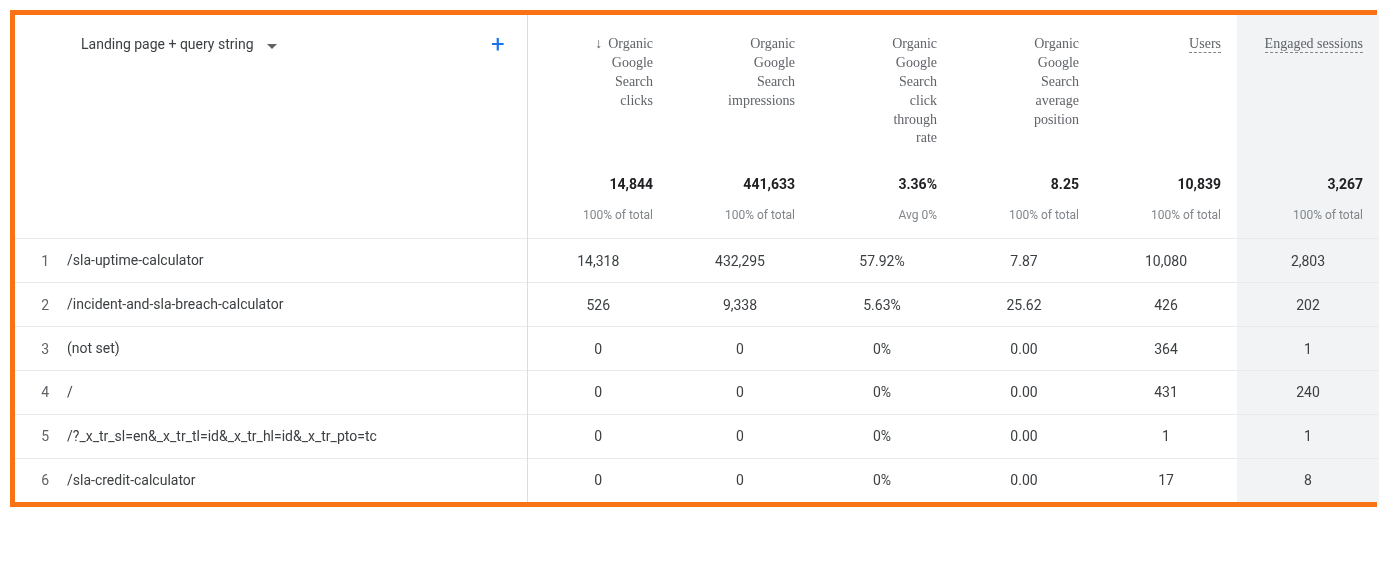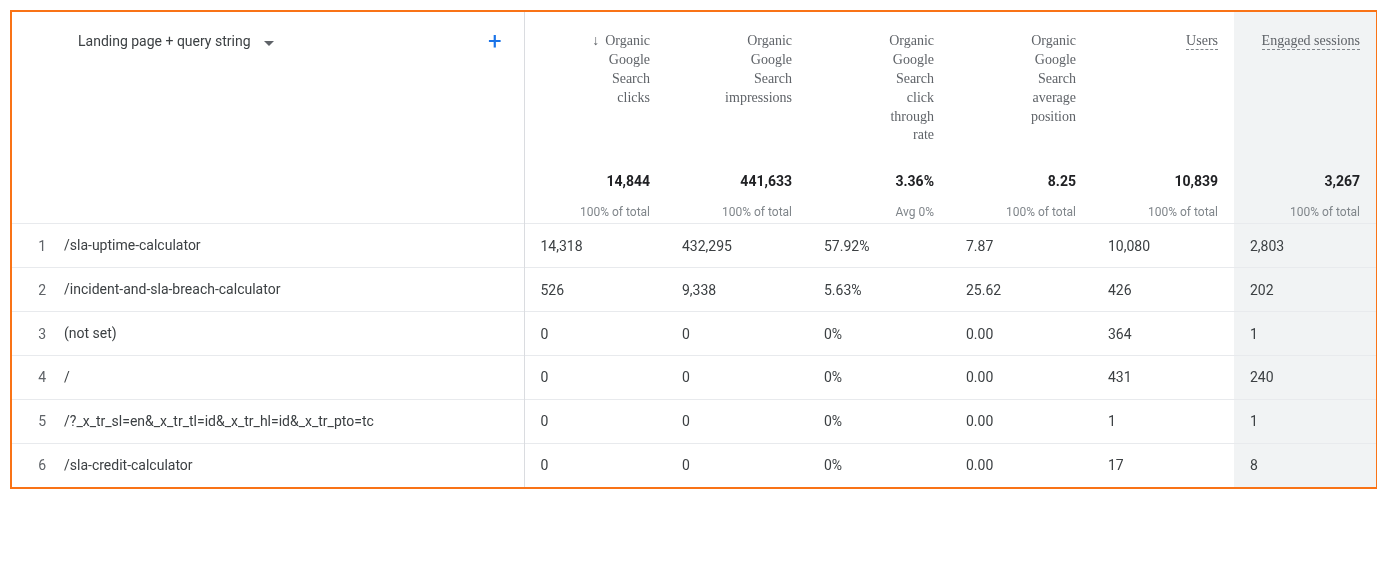--- a/index.html
+++ b/index.html
@@ -5,21 +5,21 @@
   * { box-sizing: border-box; }
   body {
     margin: 0;
     padding: 10px;
     font-family: Roboto, "Helvetica Neue", Arial, sans-serif;
     font-size: 14px;
     color: #3c4043;
     background: #fff;
   }
   .card {
-    border: 2px solid #f97316;
+    border: 5px solid #f97316;
     width: 1367px;
     background: #fff;
   }
   table {
     border-collapse: collapse;
     width: 100%;
     table-layout: fixed;
   }
   th, td {
     padding: 0;
@@ -71,21 +71,21 @@
     margin-right: 6px;
   }
   .underline-dashed {
     border-bottom: 1px dashed #80868b;
     padding-bottom: 1px;
   }
 
   
   .totals th {
     text-align: right;
-    padding: 14px 16px 4px 16px;
+    padding: 14px 16px 16px 16px;
     font-weight: 400;
     vertical-align: top;
   }
   .tot-val {
     font-weight: 700;
     color: #202124;
     font-size: 14px;
     display: block;
   }
   .tot-sub {
@@ -106,21 +106,21 @@
   .dim-body-cell {
     text-align: left;
     padding-left: 0px;
     padding-right: 8px;
     word-wrap: break-word;
     overflow-wrap: break-word;
     line-height: 1.35;
     color:#3c4043;
     margin-left:28px;
   }
-  .num-cell { text-align: left; }
+  .num-cell { text-align: center; }
 
   
   .vdiv-left { border-left: 1px solid #dadce0; }
 
   
   .hl { background: #f1f3f4; }
 
 </style>
 </head>
 <body>

